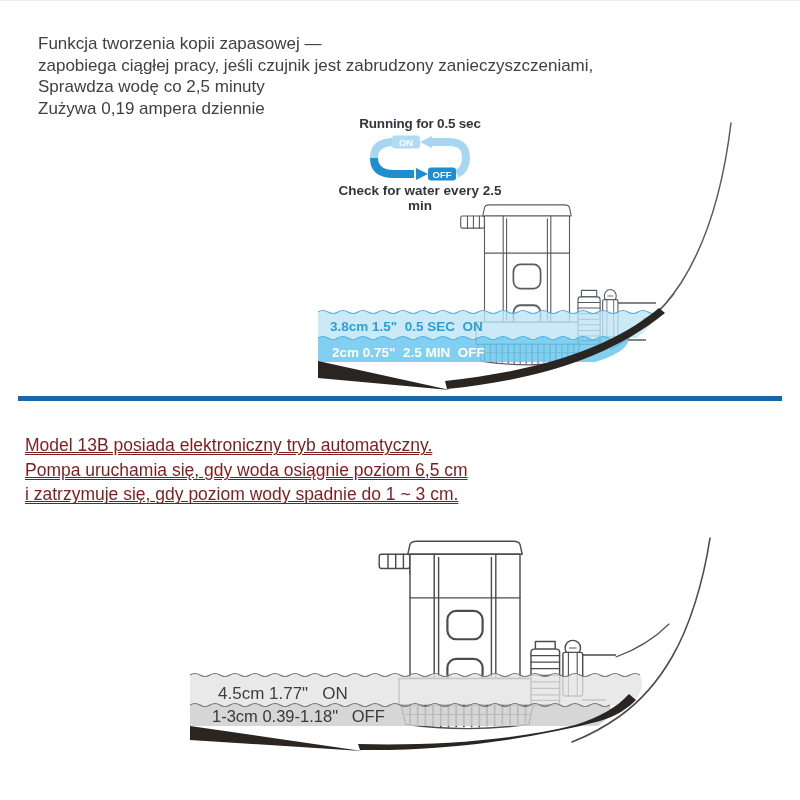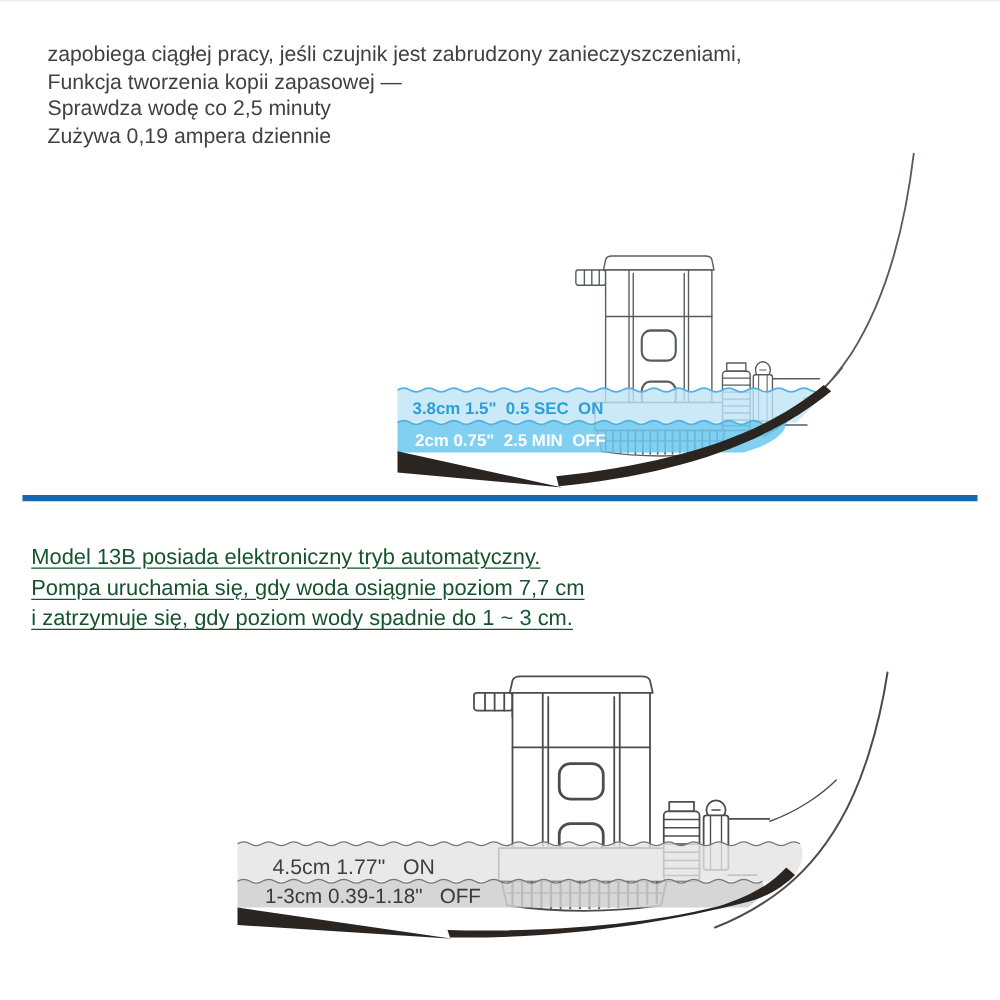--- a/index.html
+++ b/index.html
@@ -7,33 +7,33 @@
           font-family:"Liberation Sans",sans-serif;}
   .top-border{position:absolute;left:0;top:0;width:800px;height:1px;background:#ececec;}
   .desc-top{position:absolute;left:38px;top:33px;font-size:17px;line-height:21.6px;color:#414141;}
   .cycle{position:absolute;left:325px;top:116px;width:190px;text-align:center;color:#33363b;}
   .cycle .title{font-size:13.5px;font-weight:bold;letter-spacing:-0.2px;}
   .cycle svg{display:block;margin:3px auto 0;}
   .cycle .caption{font-size:13.5px;font-weight:bold;margin-top:1px;}
   .scene-top{position:absolute;left:295px;top:115px;}
   .scene-bottom{position:absolute;left:170px;top:518px;}
   .divider{position:absolute;left:18px;top:396px;width:764px;height:5px;background:#1767ab;}
-  .desc-bottom{position:absolute;left:25px;top:433px;font-size:17.5px;line-height:24.6px;color:#14532d;}
+  .desc-bottom{position:absolute;left:25px;top:433px;font-size:17.5px;line-height:24.6px;color:#7f1d1d;text-decoration:underline;}
   .desc-bottom div{text-decoration:underline;text-underline-offset:3px;}
   svg text{font-family:"Liberation Sans",sans-serif;white-space:pre;}
 </style>
 </head>
 <body>
 
 <div id="canvas">
   <div class="top-border"></div>
 
   <div class="desc-top">
+    <div>Funkcja tworzenia kopii zapasowej —</div>
     <div>zapobiega ciągłej pracy, jeśli czujnik jest zabrudzony zanieczyszczeniami,</div>
-    <div>Funkcja tworzenia kopii zapasowej —</div>
     <div>Sprawdza wodę co 2,5 minuty</div>
     <div>Zużywa 0,19 ampera dziennie</div>
   </div>
 
   <svg class="scene-top" width="500" height="276" viewBox="0 0 500 276">
     <defs>
       <g id="pump-shape" fill="none" stroke="currentColor" stroke-width="1.3" stroke-linejoin="round" stroke-linecap="round">
         <rect x="2" y="14" width="28" height="13" rx="2" fill="#fff"></rect>
         <path d="M10,14 V27 M17,14 V27 M24,14 V27"></path>
         <path d="M30,10 h12 v22 h-12 z" fill="#fff"></path>
@@ -69,26 +69,41 @@
     <path fill="#6cc8ee" fill-opacity="0.85" d="M23,223 q5,-3 10,0 t10,0 t10,0 t10,0 t10,0 t10,0 t10,0 t10,0 t10,0 t10,0 t10,0 t10,0 t10,0 t10,0 t10,0 t10,0 t10,0 t10,0 t10,0 t10,0 t10,0 t10,0 t10,0 t10,0 t10,0 t10,0 t10,0 t10,0 t10,0 t10,0 t10,0 C336,232 318,242 300,247 L23,247 Z"></path>
     <path fill="none" stroke="#4fb2e2" stroke-width="1.2" d="M23,197 q5,-3 10,0 t10,0 t10,0 t10,0 t10,0 t10,0 t10,0 t10,0 t10,0 t10,0 t10,0 t10,0 t10,0 t10,0 t10,0 t10,0 t10,0 t10,0 t10,0 t10,0 t10,0 t10,0 t10,0 t10,0 t10,0 t10,0 t10,0 t10,0 t10,0 t10,0 t10,0 t10,0 t10,0 t10,0"></path>
     <path fill="none" stroke="#4fb2e2" stroke-width="1.2" d="M23,223 q5,-3 10,0 t10,0 t10,0 t10,0 t10,0 t10,0 t10,0 t10,0 t10,0 t10,0 t10,0 t10,0 t10,0 t10,0 t10,0 t10,0 t10,0 t10,0 t10,0 t10,0 t10,0 t10,0 t10,0 t10,0 t10,0 t10,0 t10,0 t10,0 t10,0 t10,0 t10,0"></path>
 
     <path fill="#2b2522" d="M23,246 L23,263 L155,275 Z M152,274 C240,265 315,243 370,198 L364,193 C312,236 240,256 150,266 Z"></path>
 
     <text x="35" y="216" font-size="13.5" font-weight="bold" fill="#2d9fd8">3.8cm 1.5"  0.5 SEC  ON</text>
     <text x="37" y="242" font-size="13.5" font-weight="bold" fill="#ffffff">2cm 0.75"  2.5 MIN  OFF</text>
   </svg>
 
+  <div class="cycle">
+    <div class="title">Running for 0.5 sec</div>
+    <svg width="100" height="48" viewBox="0 0 100 48">
+      <path d="M24,8 C11,8 4,13 4,24" fill="none" stroke="#a5d7f1" stroke-width="8"></path>
+      <path d="M62,8 H78 C91,8 96,13 96,24 C96,32 93,37 87,40" fill="none" stroke="#a5d7f1" stroke-width="8"></path>
+      <polygon points="50,8 62,2 62,14" fill="#a5d7f1"></polygon>
+      <path d="M4,24 C4,35 11,40 24,40 H44" fill="none" stroke="#1d8ed1" stroke-width="8"></path>
+      <polygon points="58,40 46,34 46,46" fill="#1d8ed1"></polygon>
+      <rect x="22" y="1.5" width="28" height="13" rx="3" fill="#afdcf4"></rect>
+      <rect x="58" y="33.5" width="28" height="13" rx="3" fill="#1d8ed1"></rect>
+      <text x="36" y="11.5" text-anchor="middle" font-size="9.5" font-weight="bold" fill="#fff">ON</text>
+      <text x="72" y="43.5" text-anchor="middle" font-size="9.5" font-weight="bold" fill="#fff">OFF</text>
+    </svg>
+    <div class="caption">Check for water every 2.5 min</div>
+  </div>
 
   <div class="divider"></div>
 
   <div class="desc-bottom">
     <div>Model 13B posiada elektroniczny tryb automatyczny.</div>
-    <div>Pompa uruchamia się, gdy woda osiągnie poziom 7,7 cm</div>
+    <div>Pompa uruchamia się, gdy woda osiągnie poziom 6,5 cm</div>
     <div>i zatrzymuje się, gdy poziom wody spadnie do 1 ~ 3 cm.</div>
   </div>
 
   <svg class="scene-bottom" width="560" height="252" viewBox="0 0 560 252">
 
     <g fill="none" stroke="#4c4c4c" stroke-width="1.6" stroke-linecap="round">
       <path d="M540,20 C533,66 519,110 502,139 C486,167 468,185 450,198 C436,208 420,217 402,224"></path>
       <path d="M446,139 C468,131 487,118 499,106" stroke-width="1.1"></path>
     </g>
 

